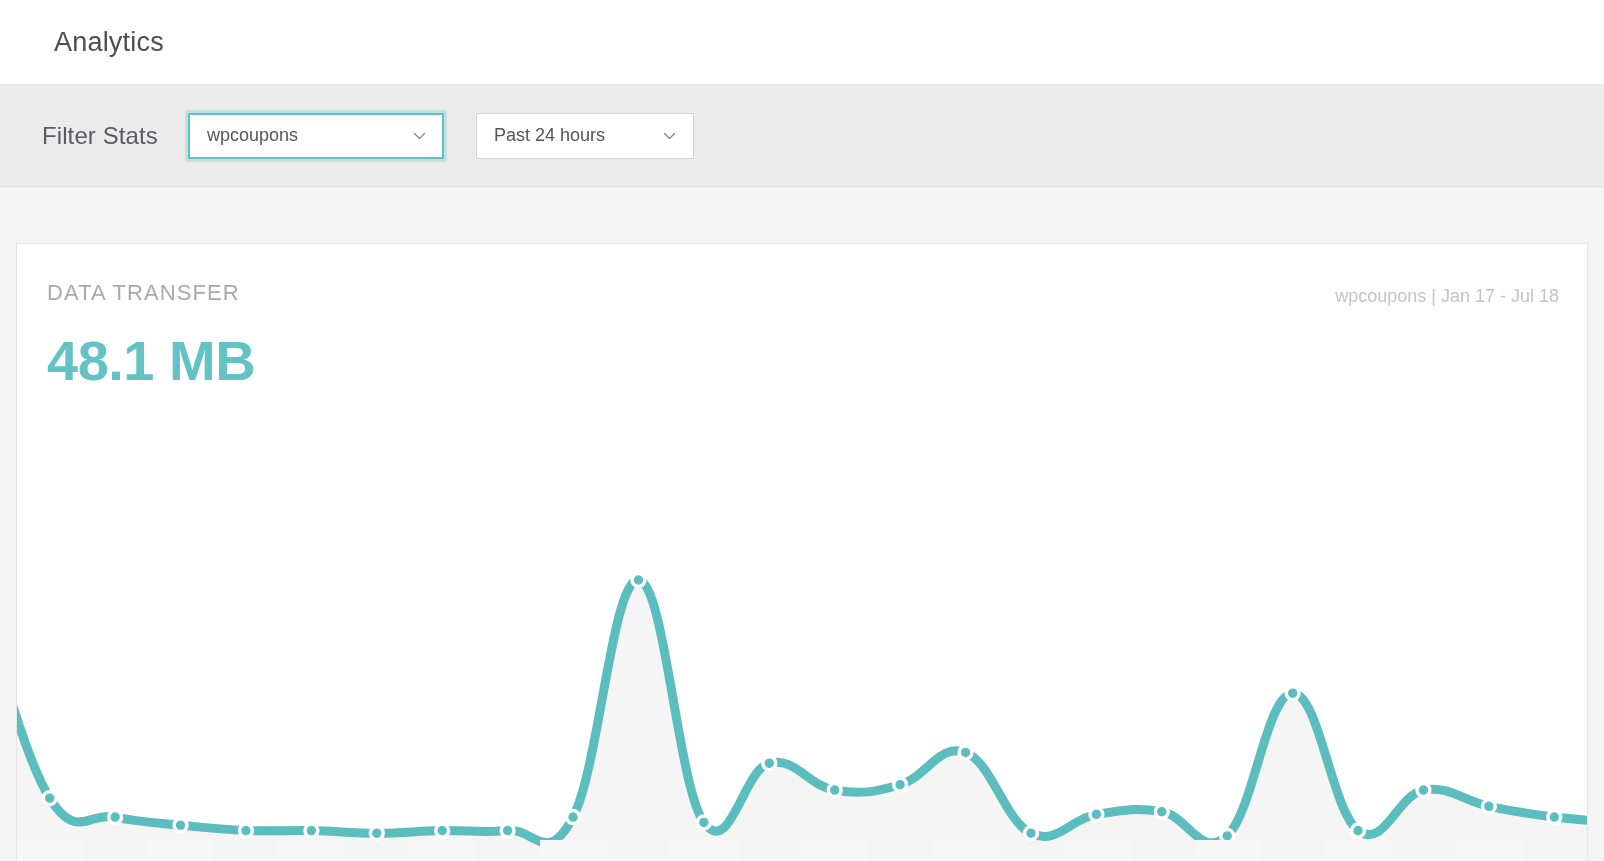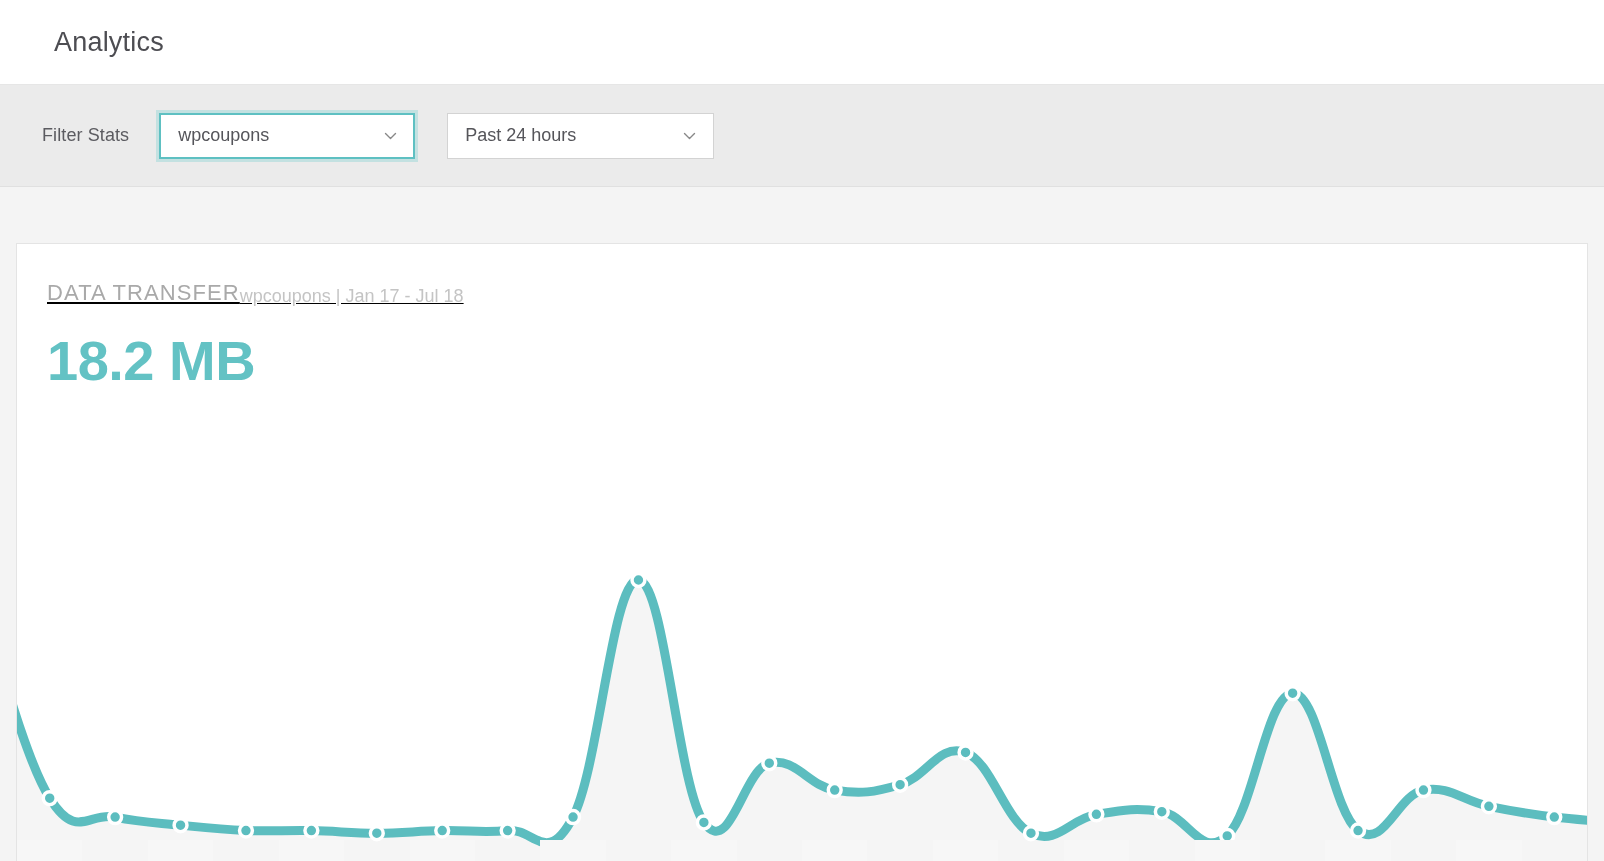--- a/index.html
+++ b/index.html
@@ -31,21 +31,21 @@
   
   .filterbar {
     height: 102px;
     background: #ebebeb;
     display: flex;
     align-items: center;
     padding-left: 42px;
     border-bottom: 1px solid #e0e0e0;
   }
   .filter-label {
-    font-size: 18px;
+    font-size: 24px;
     color: #5b5b60;
     margin-right: 22px;
     letter-spacing: 0.1px;
   }
 
   .select-wrap {
     position: relative;
     display: inline-block;
     margin-right: 12px;
     padding-left: 8px;
@@ -62,21 +62,21 @@
     cursor: pointer;
     user-select: none;
     white-space: nowrap;
   }
   .select-wrap.focused .select-box {
     border: 2px solid #5ec0c2;
     box-shadow: 0 0 0 3px rgba(120, 205, 207, 0.35);
   }
   .select-wrap.w1 .select-box { width: 256px; }
   .select-wrap.w2 { margin-left: 12px; }
-  .select-wrap.w2 .select-box { width: 267px; text-align: right; }
+  .select-wrap.w2 .select-box { width: 218px; text-align: right; }
 
   .chevron {
     position: absolute;
     right: 18px;
     top: 50%;
     transform: translateY(-50%);
     width: 13px;
     height: 13px;
     pointer-events: none;
   }
@@ -92,23 +92,23 @@
   .card {
     position: relative;
     background: #ffffff;
     border: 1px solid #e4e4e4;
     height: 660px;
     overflow: hidden;
   }
 
   .card-head {
     display: flex;
+    justify-content: space-between;
     align-items: flex-start;
     padding: 36px 28px 0 30px;
-    text-decoration: underline;
   }
   .card-kicker {
     font-size: 22px;
     letter-spacing: 1.1px;
     color: #a9a9a9;
     font-weight: 400;
     text-transform: uppercase;
   }
   .card-meta {
     font-size: 18px;
@@ -192,21 +192,21 @@
 </div>
 
 <div class="content">
   <div class="card">
 
     <div class="card-head">
       <div class="card-kicker">DATA TRANSFER</div>
       <div class="card-meta">wpcoupons | Jan 17 - Jul 18</div>
     </div>
 
-    <div class="card-value">18.2 MB</div>
+    <div class="card-value">48.1 MB</div>
 
     <div class="chart-area">
       <svg class="chart-svg" id="chart-svg" viewBox="0 0 1586 340" preserveAspectRatio="none">
           <path d="M -36.35 39.12 C -22.47 78.54, 5.95 193.02, 33.04 236.20 C 60.14 279.39, 72.69 249.67, 99.13 255.06 C 125.56 260.45, 138.77 260.45, 165.21 263.14 C 191.64 265.84, 204.86 267.45, 231.29 268.53 C 257.73 269.61, 270.94 267.99, 297.38 268.53 C 323.81 269.07, 337.02 271.22, 363.46 271.22 C 389.89 271.22, 403.11 269.07, 429.54 268.53 C 455.98 267.99, 469.19 271.22, 495.63 268.53 C 522.06 265.84, 535.27 305.17, 561.71 255.06 C 588.14 204.96, 601.36 16.92, 627.79 18.00 C 654.22 19.08, 667.44 223.81, 693.87 260.45 C 720.31 297.09, 733.52 207.65, 759.96 201.18 C 786.39 194.72, 799.61 223.81, 826.04 228.12 C 852.47 232.43, 865.69 230.28, 892.12 222.73 C 918.56 215.19, 931.77 180.71, 958.21 190.41 C 984.64 200.11, 997.86 258.83, 1024.29 271.22 C 1050.72 283.62, 1063.94 256.68, 1090.38 252.37 C 1116.81 248.06, 1130.02 245.36, 1156.46 249.67 C 1182.89 253.98, 1196.11 297.62, 1222.54 273.92 C 1248.98 250.21, 1262.19 132.22, 1288.63 131.14 C 1315.06 130.07, 1328.27 249.13, 1354.71 268.53 C 1381.14 287.93, 1394.36 232.97, 1420.79 228.12 C 1447.23 223.27, 1460.44 238.90, 1486.88 244.29 C 1513.31 249.67, 1525.20 251.71, 1552.96 255.06 C 1580.71 258.42, 1611.11 259.86, 1625.65 261.06 L 1625.65 340 L -36.35 340 Z" fill="#f5f5f5" stroke="none"></path>
           <path d="M -36.35 39.12 C -22.47 78.54, 5.95 193.02, 33.04 236.20 C 60.14 279.39, 72.69 249.67, 99.13 255.06 C 125.56 260.45, 138.77 260.45, 165.21 263.14 C 191.64 265.84, 204.86 267.45, 231.29 268.53 C 257.73 269.61, 270.94 267.99, 297.38 268.53 C 323.81 269.07, 337.02 271.22, 363.46 271.22 C 389.89 271.22, 403.11 269.07, 429.54 268.53 C 455.98 267.99, 469.19 271.22, 495.63 268.53 C 522.06 265.84, 535.27 305.17, 561.71 255.06 C 588.14 204.96, 601.36 16.92, 627.79 18.00 C 654.22 19.08, 667.44 223.81, 693.87 260.45 C 720.31 297.09, 733.52 207.65, 759.96 201.18 C 786.39 194.72, 799.61 223.81, 826.04 228.12 C 852.47 232.43, 865.69 230.28, 892.12 222.73 C 918.56 215.19, 931.77 180.71, 958.21 190.41 C 984.64 200.11, 997.86 258.83, 1024.29 271.22 C 1050.72 283.62, 1063.94 256.68, 1090.38 252.37 C 1116.81 248.06, 1130.02 245.36, 1156.46 249.67 C 1182.89 253.98, 1196.11 297.62, 1222.54 273.92 C 1248.98 250.21, 1262.19 132.22, 1288.63 131.14 C 1315.06 130.07, 1328.27 249.13, 1354.71 268.53 C 1381.14 287.93, 1394.36 232.97, 1420.79 228.12 C 1447.23 223.27, 1460.44 238.90, 1486.88 244.29 C 1513.31 249.67, 1525.20 251.71, 1552.96 255.06 C 1580.71 258.42, 1611.11 259.86, 1625.65 261.06" fill="none" stroke="#5cbdbf" stroke-width="9" stroke-linecap="round" stroke-linejoin="round" vector-effect="non-scaling-stroke"></path>
           <circle cx="33.04" cy="236.20" r="6.5" fill="#5cbdbf" stroke="#ffffff" stroke-width="3.5"></circle>
           <circle cx="99.13" cy="255.06" r="6.5" fill="#5cbdbf" stroke="#ffffff" stroke-width="3.5"></circle>
           <circle cx="165.21" cy="263.14" r="6.5" fill="#5cbdbf" stroke="#ffffff" stroke-width="3.5"></circle>
           <circle cx="231.29" cy="268.53" r="6.5" fill="#5cbdbf" stroke="#ffffff" stroke-width="3.5"></circle>
           <circle cx="297.38" cy="268.53" r="6.5" fill="#5cbdbf" stroke="#ffffff" stroke-width="3.5"></circle>

